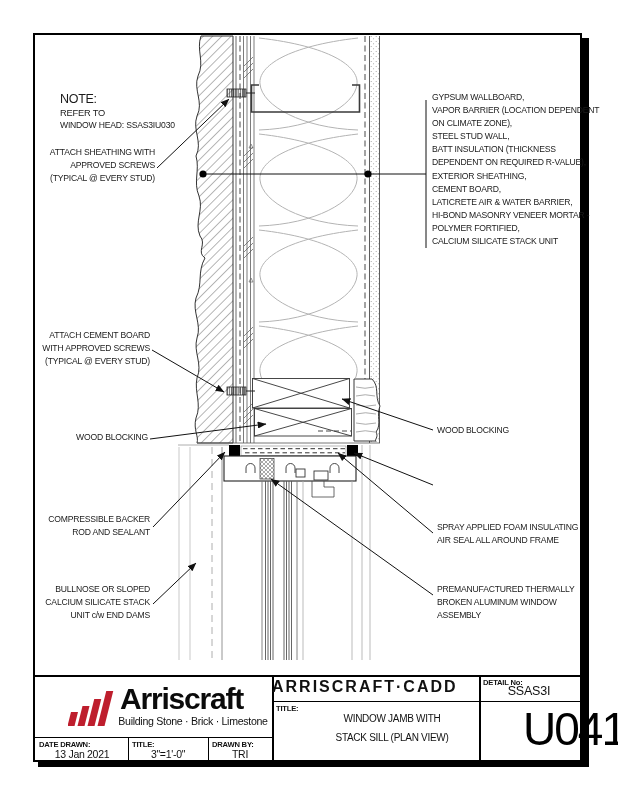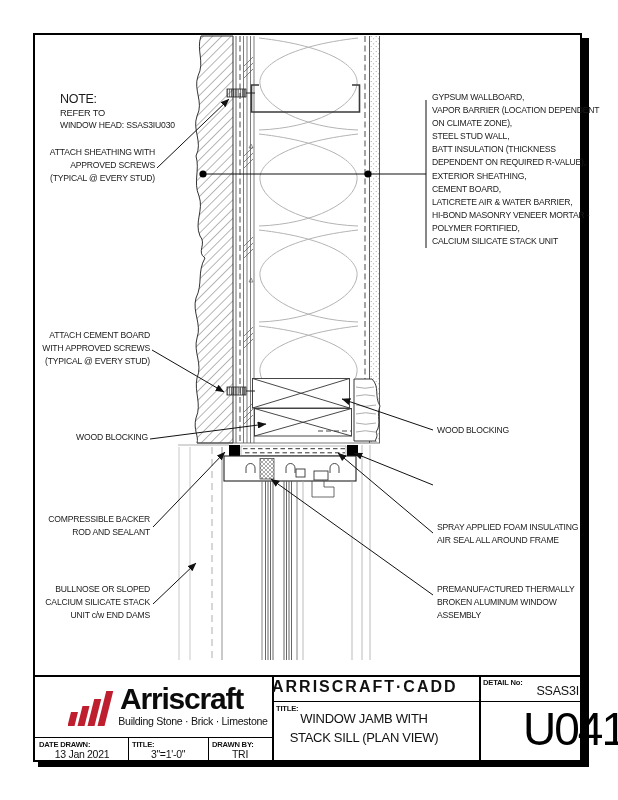--- a/index.html
+++ b/index.html
@@ -16,23 +16,23 @@
   .lbl.r{text-align:right;}
   .stack{line-height:13.1px;}
   .note-head{font-size:12.5px;letter-spacing:-0.3px;}
   .note-sub{font-size:9.3px;}
   
   .tbline{position:absolute;background:#000;}
   .tb-small{position:absolute;font-size:7.6px;font-weight:bold;letter-spacing:-0.2px;}
   .tb-val{position:absolute;font-size:10.5px;letter-spacing:-0.3px;text-align:center;}
   .tb-cadd{position:absolute;left:272px;top:678px;width:176px;text-align:center;
            font-size:16px;font-weight:bold;letter-spacing:2px;}
-  .tb-title{position:absolute;left:260px;top:709px;width:208px;text-align:center;
-            font-size:13px;line-height:19px;letter-spacing:-0.3px;white-space:pre-line;}
-  .tb-series{position:absolute;left:479px;top:684px;width:100px;text-align:right;
+  .tb-title{position:absolute;left:288px;top:709px;width:208px;text-align:center;
+            font-size:10px;line-height:19px;letter-spacing:-0.3px;white-space:pre-line;}
+  .tb-series{position:absolute;left:479px;top:684px;width:100px;text-align:center;
              font-size:12.5px;letter-spacing:-0.2px;}
   .tb-u{position:absolute;left:479px;top:702px;width:102px;text-align:center;
         font-size:46px;letter-spacing:-2px;color:#000;padding-left:44px;}
   .brand{position:absolute;left:120px;top:682px;font-size:30px;font-weight:800;letter-spacing:-1.2px;color:#0b0b0b;}
   .tagline{position:absolute;left:118px;top:715px;width:150px;font-size:10.6px;letter-spacing:-0.3px;color:#111;text-align:center;}
 </style>
 </head>
 <body>
 
 <div id="stage">

